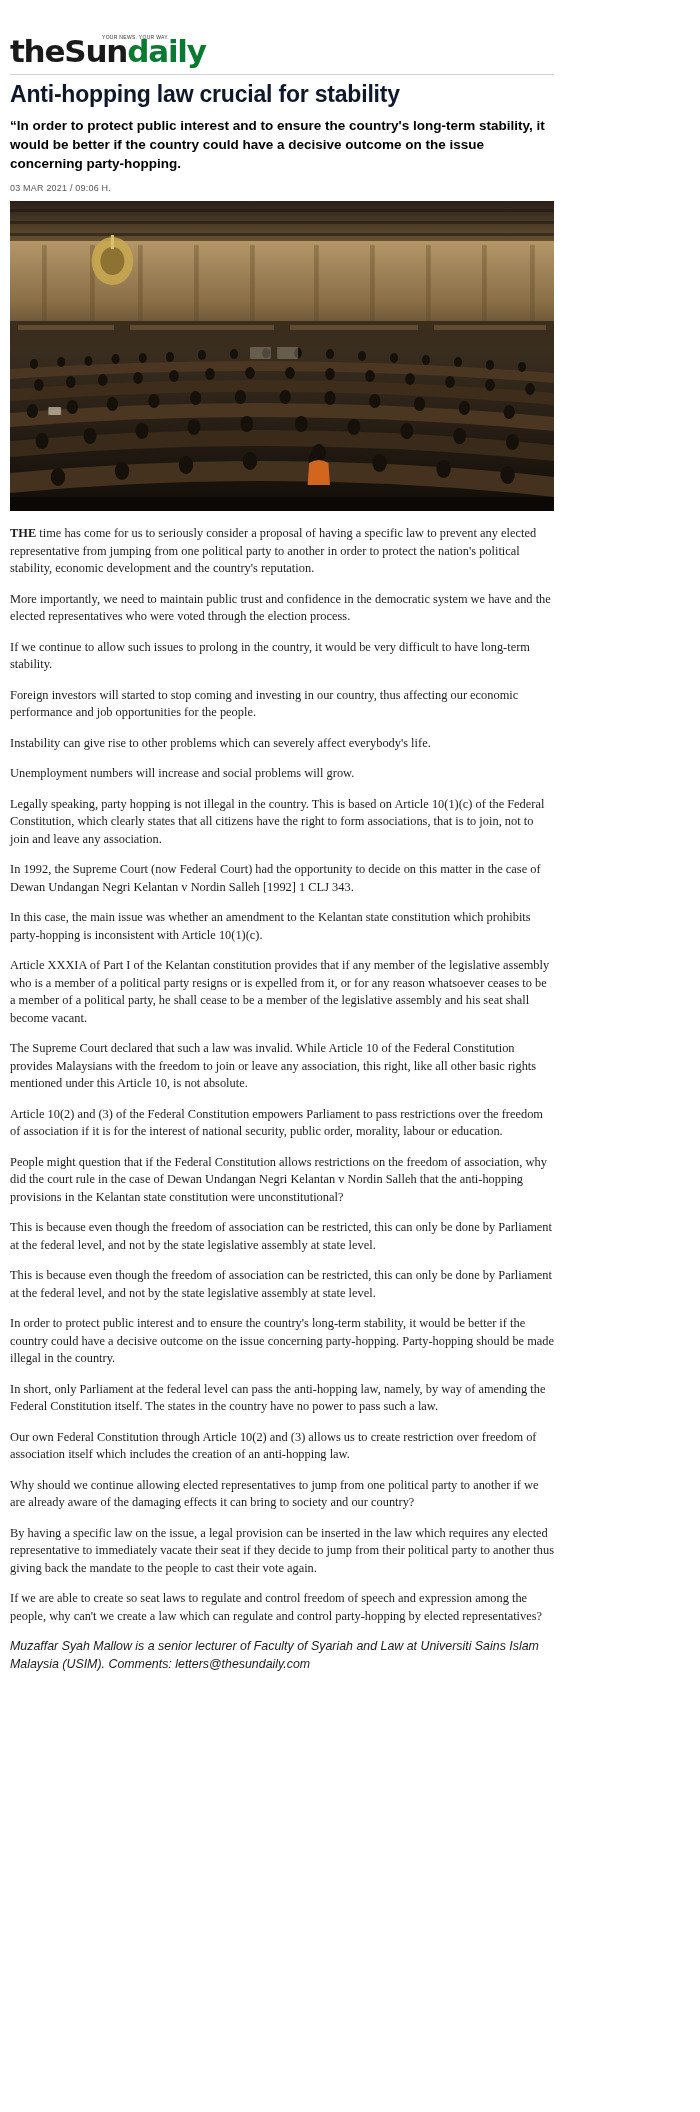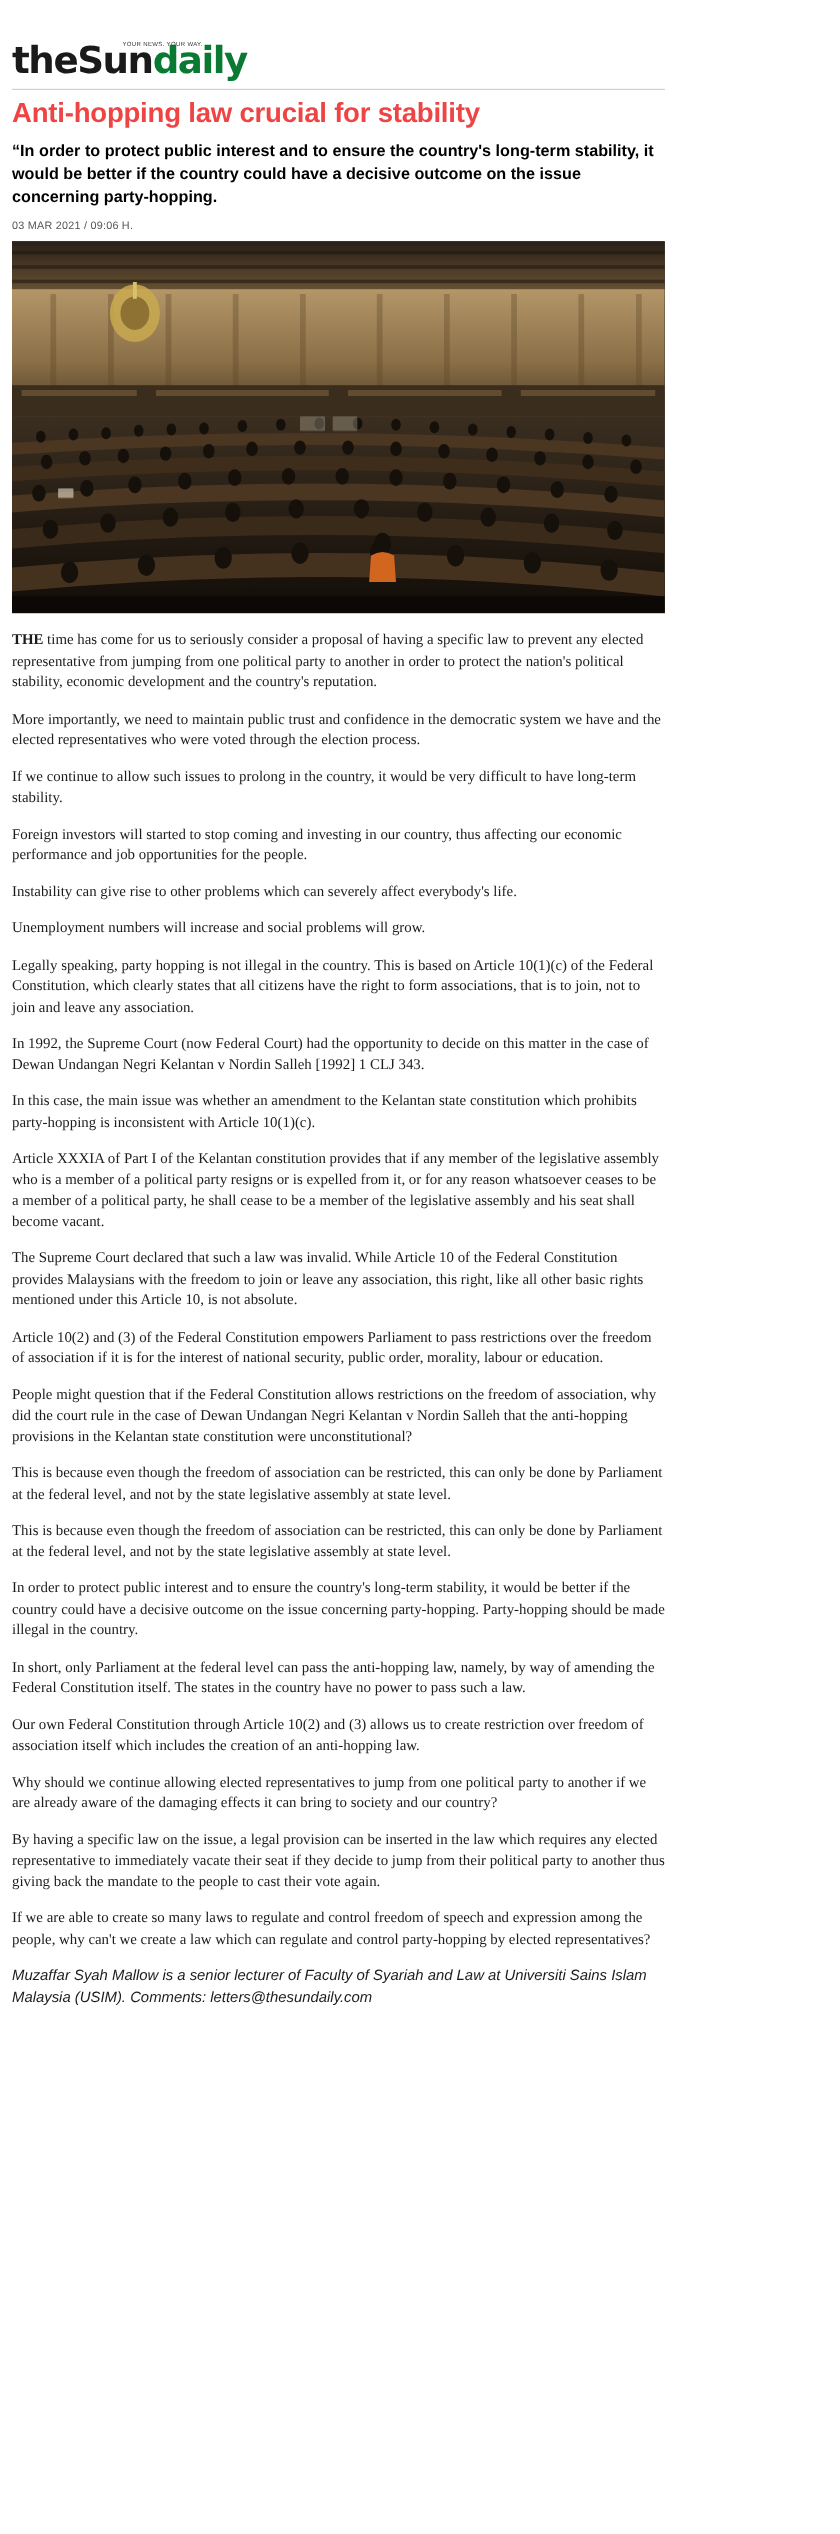--- a/index.html
+++ b/index.html
@@ -48,21 +48,21 @@
     border: 0;
     border-top: 1px solid #cfcfcf;
     margin: 2px 0 6px 0;
   }
   
   h1.headline {
     font-family: "Liberation Sans", sans-serif;
     font-size: 23px;
     line-height: 27px;
     font-weight: bold;
-    color: #ef4444;
+    color: #0f172a;
     margin: 2px 0 8px 0;
     letter-spacing: -0.2px;
   }
   .standfirst {
     font-family: "Liberation Sans", sans-serif;
     font-size: 13.5px;
     line-height: 19px;
     font-weight: bold;
     color: #000000;
     margin: 0 0 10px 0;
@@ -279,17 +279,17 @@
     <p class="body">The Supreme Court declared that such a law was invalid. While Article 10 of the Federal Constitution provides Malaysians with the freedom to join or leave any association, this right, like all other basic rights mentioned under this Article 10, is not absolute.</p>
     <p class="body">Article 10(2) and (3) of the Federal Constitution empowers Parliament to pass restrictions over the freedom of association if it is for the interest of national security, public order, morality, labour or education.</p>
     <p class="body">People might question that if the Federal Constitution allows restrictions on the freedom of association, why did the court rule in the case of Dewan Undangan Negri Kelantan v Nordin Salleh that the anti-hopping provisions in the Kelantan state constitution were unconstitutional?</p>
     <p class="body">This is because even though the freedom of association can be restricted, this can only be done by Parliament at the federal level, and not by the state legislative assembly at state level.</p>
     <p class="body">This is because even though the freedom of association can be restricted, this can only be done by Parliament at the federal level, and not by the state legislative assembly at state level.</p>
     <p class="body">In order to protect public interest and to ensure the country's long-term stability, it would be better if the country could have a decisive outcome on the issue concerning party-hopping. Party-hopping should be made illegal in the country.</p>
     <p class="body">In short, only Parliament at the federal level can pass the anti-hopping law, namely, by way of amending the Federal Constitution itself. The states in the country have no power to pass such a law.</p>
     <p class="body">Our own Federal Constitution through Article 10(2) and (3) allows us to create restriction over freedom of association itself which includes the creation of an anti-hopping law.</p>
     <p class="body">Why should we continue allowing elected representatives to jump from one political party to another if we are already aware of the damaging effects it can bring to society and our country?</p>
     <p class="body">By having a specific law on the issue, a legal provision can be inserted in the law which requires any elected representative to immediately vacate their seat if they decide to jump from their political party to another thus giving back the mandate to the people to cast their vote again.</p>
-    <p class="body">If we are able to create so many laws to regulate and control freedom of speech and expression among the people, why can't we create a law which can regulate and control party-hopping by elected representatives?</p>
+    <p class="body">If we are able to create so seat laws to regulate and control freedom of speech and expression among the people, why can't we create a law which can regulate and control party-hopping by elected representatives?</p>
     <p class="signoff">Muzaffar Syah Mallow is a senior lecturer of Faculty of Syariah and Law at Universiti Sains Islam Malaysia (USIM). Comments: letters@thesundaily.com</p>
   </div>
 
 </div>
 
 </body></html>

